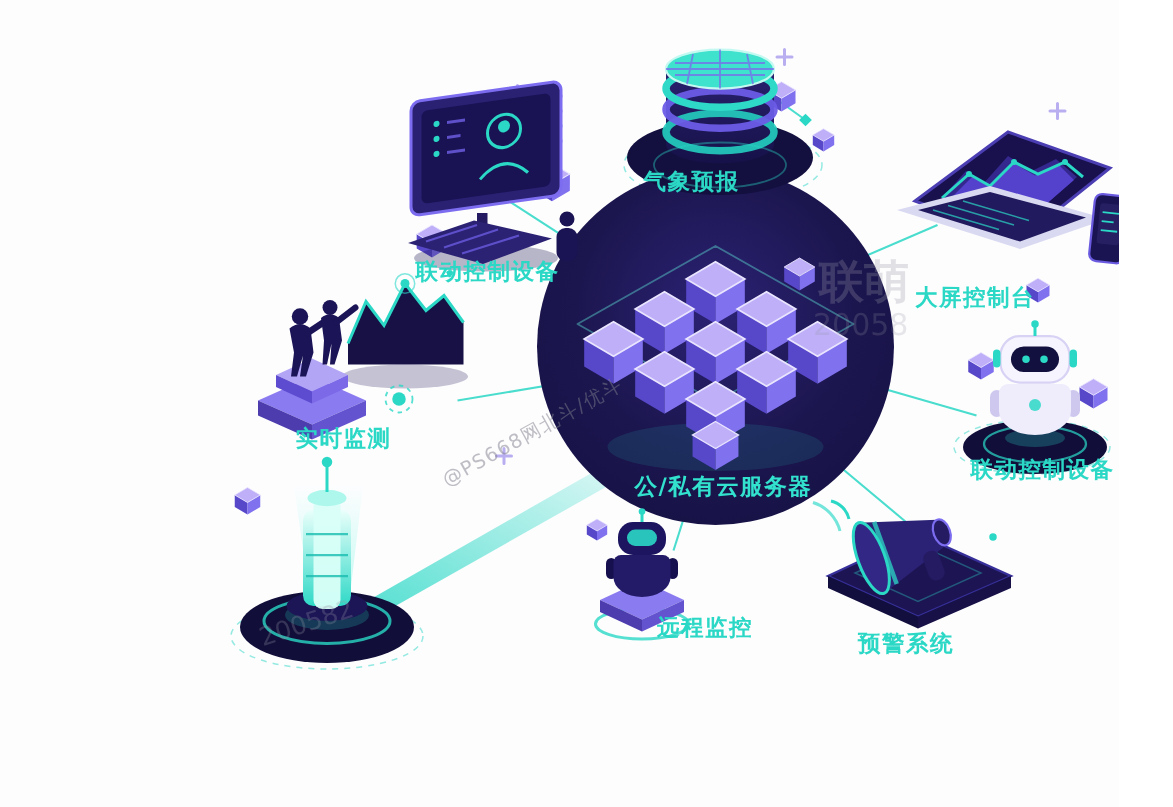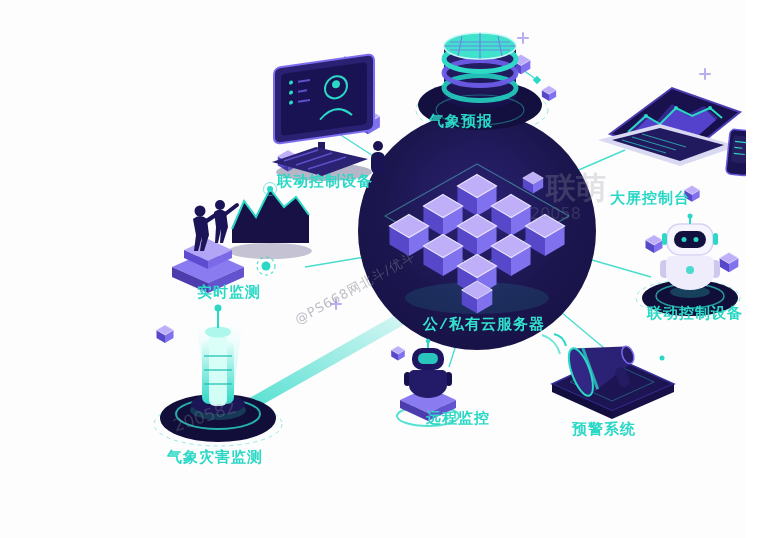--- a/index.html
+++ b/index.html
@@ -5,25 +5,25 @@
   * { margin:0; padding:0; box-sizing:border-box; }
   html,body { background:#ffffff; font-family:"DejaVu Sans","Liberation Sans",sans-serif; }
   #canvas { position:relative; width:746px; height:538px; background:#fdfdfe; overflow:hidden;padding-left:48px; }
   #bg { position:absolute; left:0; top:0; z-index:1; }
   .center-circle { position:absolute; left:358px; top:112px; width:238px; height:238px; border-radius:50%;
      background:radial-gradient(circle at 50% 40%, #2b2274 0%, #1c164f 50%, #131040 100%); z-index:2; }
   .center-circle svg { position:absolute; left:0; top:0; }
   svg.icon { position:absolute; z-index:3; overflow:visible; }
   .label { position:absolute; color:#2bd8c6; font-size:15px; font-weight:bold; letter-spacing:1px;
      white-space:nowrap; z-index:6; }
-  .label-center { color:#32e2ce;font-family:Liberation Mono, monospace; }
+  .label-center { color:#32e2ce; }
   .wm { position:absolute; z-index:7; white-space:nowrap; color:rgba(125,125,140,0.5); }
   .wm-diagonal { left:296px; top:312px; transform:rotate(-29deg); transform-origin:0 50%; font-size:13px; letter-spacing:1px; }
   .wm-brand { left:546px; top:168px; font-size:30px; font-weight:bold; color:rgba(150,150,165,0.28); }
-  .wm-code-a { left:530px; top:204px; font-size:16px; color:rgba(150,150,165,0.22); }
+  .wm-code-a { left:542px; top:204px; font-size:20px; color:rgba(150,150,165,0.22); }
   .wm-code-b { left:172px; top:406px; font-size:17px; transform:rotate(-18deg); color:rgba(150,150,165,0.28); }
 </style>
 </head>
 <body>
 
 <div id="canvas">
 
   <svg id="bg" width="782" height="538" viewBox="0 0 782 538">
     <defs>
       <linearGradient id="beamGrad" x1="0" y1="1" x2="1" y2="0">
@@ -283,25 +283,24 @@
     <path d="M38,34 h28 a5,5 0 0 1 5,5 v10 a19,13 0 0 1 -38,0 v-10 a5,5 0 0 1 5,-5 z" fill="#241b68"></path>
     <rect x="36" y="12" width="32" height="22" rx="10" fill="#1d1560"></rect>
     <rect x="42" y="17" width="20" height="11" rx="5.5" fill="#2bd8c6" opacity="0.9"></rect>
     <line x1="52" y1="6" x2="52" y2="12" stroke="#2bd8c6" stroke-width="2"></line>
     <circle cx="52" cy="5" r="2.2" fill="#2bd8c6"></circle>
   </svg>
 
   <div class="label" style="left:429px;top:112px">气象预报</div>
   <div class="label" style="left:277px;top:172px">联动控制设备</div>
   <div class="label" style="left:197px;top:283px">实时监测</div>
-  <div class="label" style="left:167px;top:448px">气象灾害监测</div>
   <div class="label" style="left:610px;top:189px">大屏控制台</div>
   <div class="label" style="left:647px;top:304px">联动控制设备</div>
   <div class="label" style="left:572px;top:420px">预警系统</div>
-  <div class="label" style="left:426px;top:409px">远程监控</div>
+  <div class="label" style="left:438px;top:409px">远程监控</div>
   <div class="label label-center" style="left:423px;top:315px">公/私有云服务器</div>
 
   <div class="wm wm-diagonal">@PS668网北斗/优斗</div>
   <div class="wm wm-brand">联萌</div>
   <div class="wm wm-code-a">20058</div>
   <div class="wm wm-code-b">200582</div>
 
 </div>
 
 </body></html>

